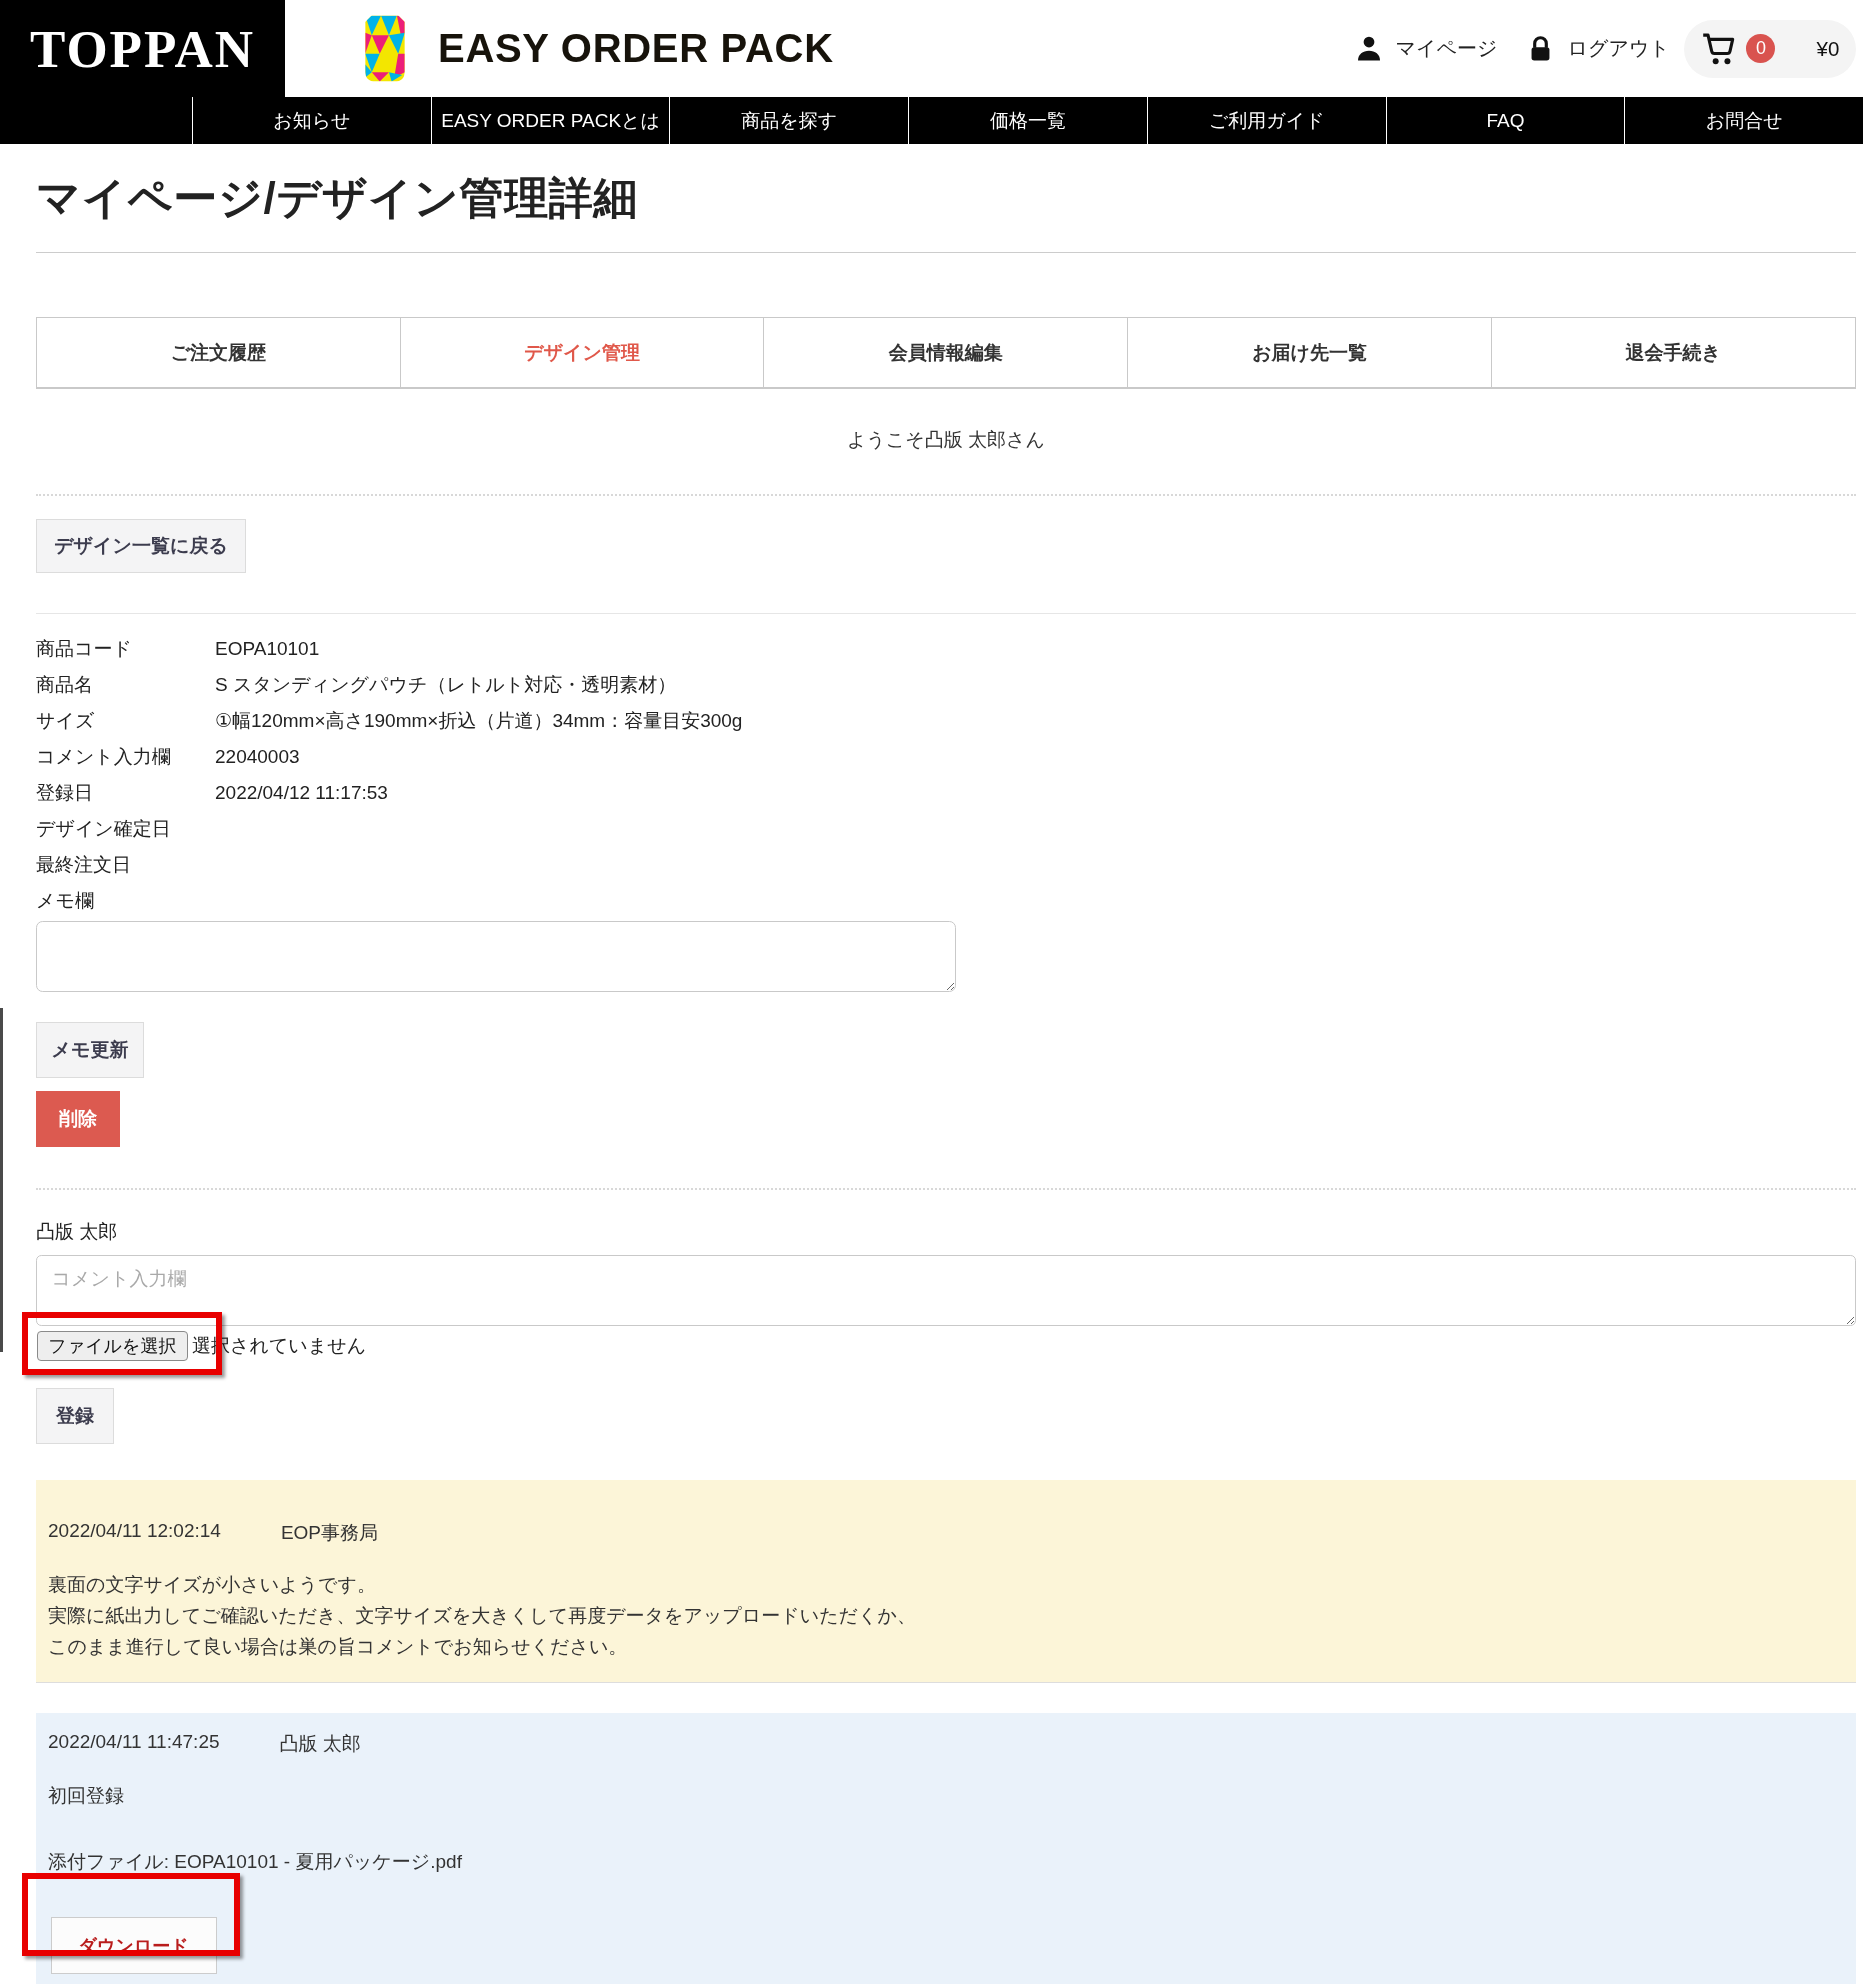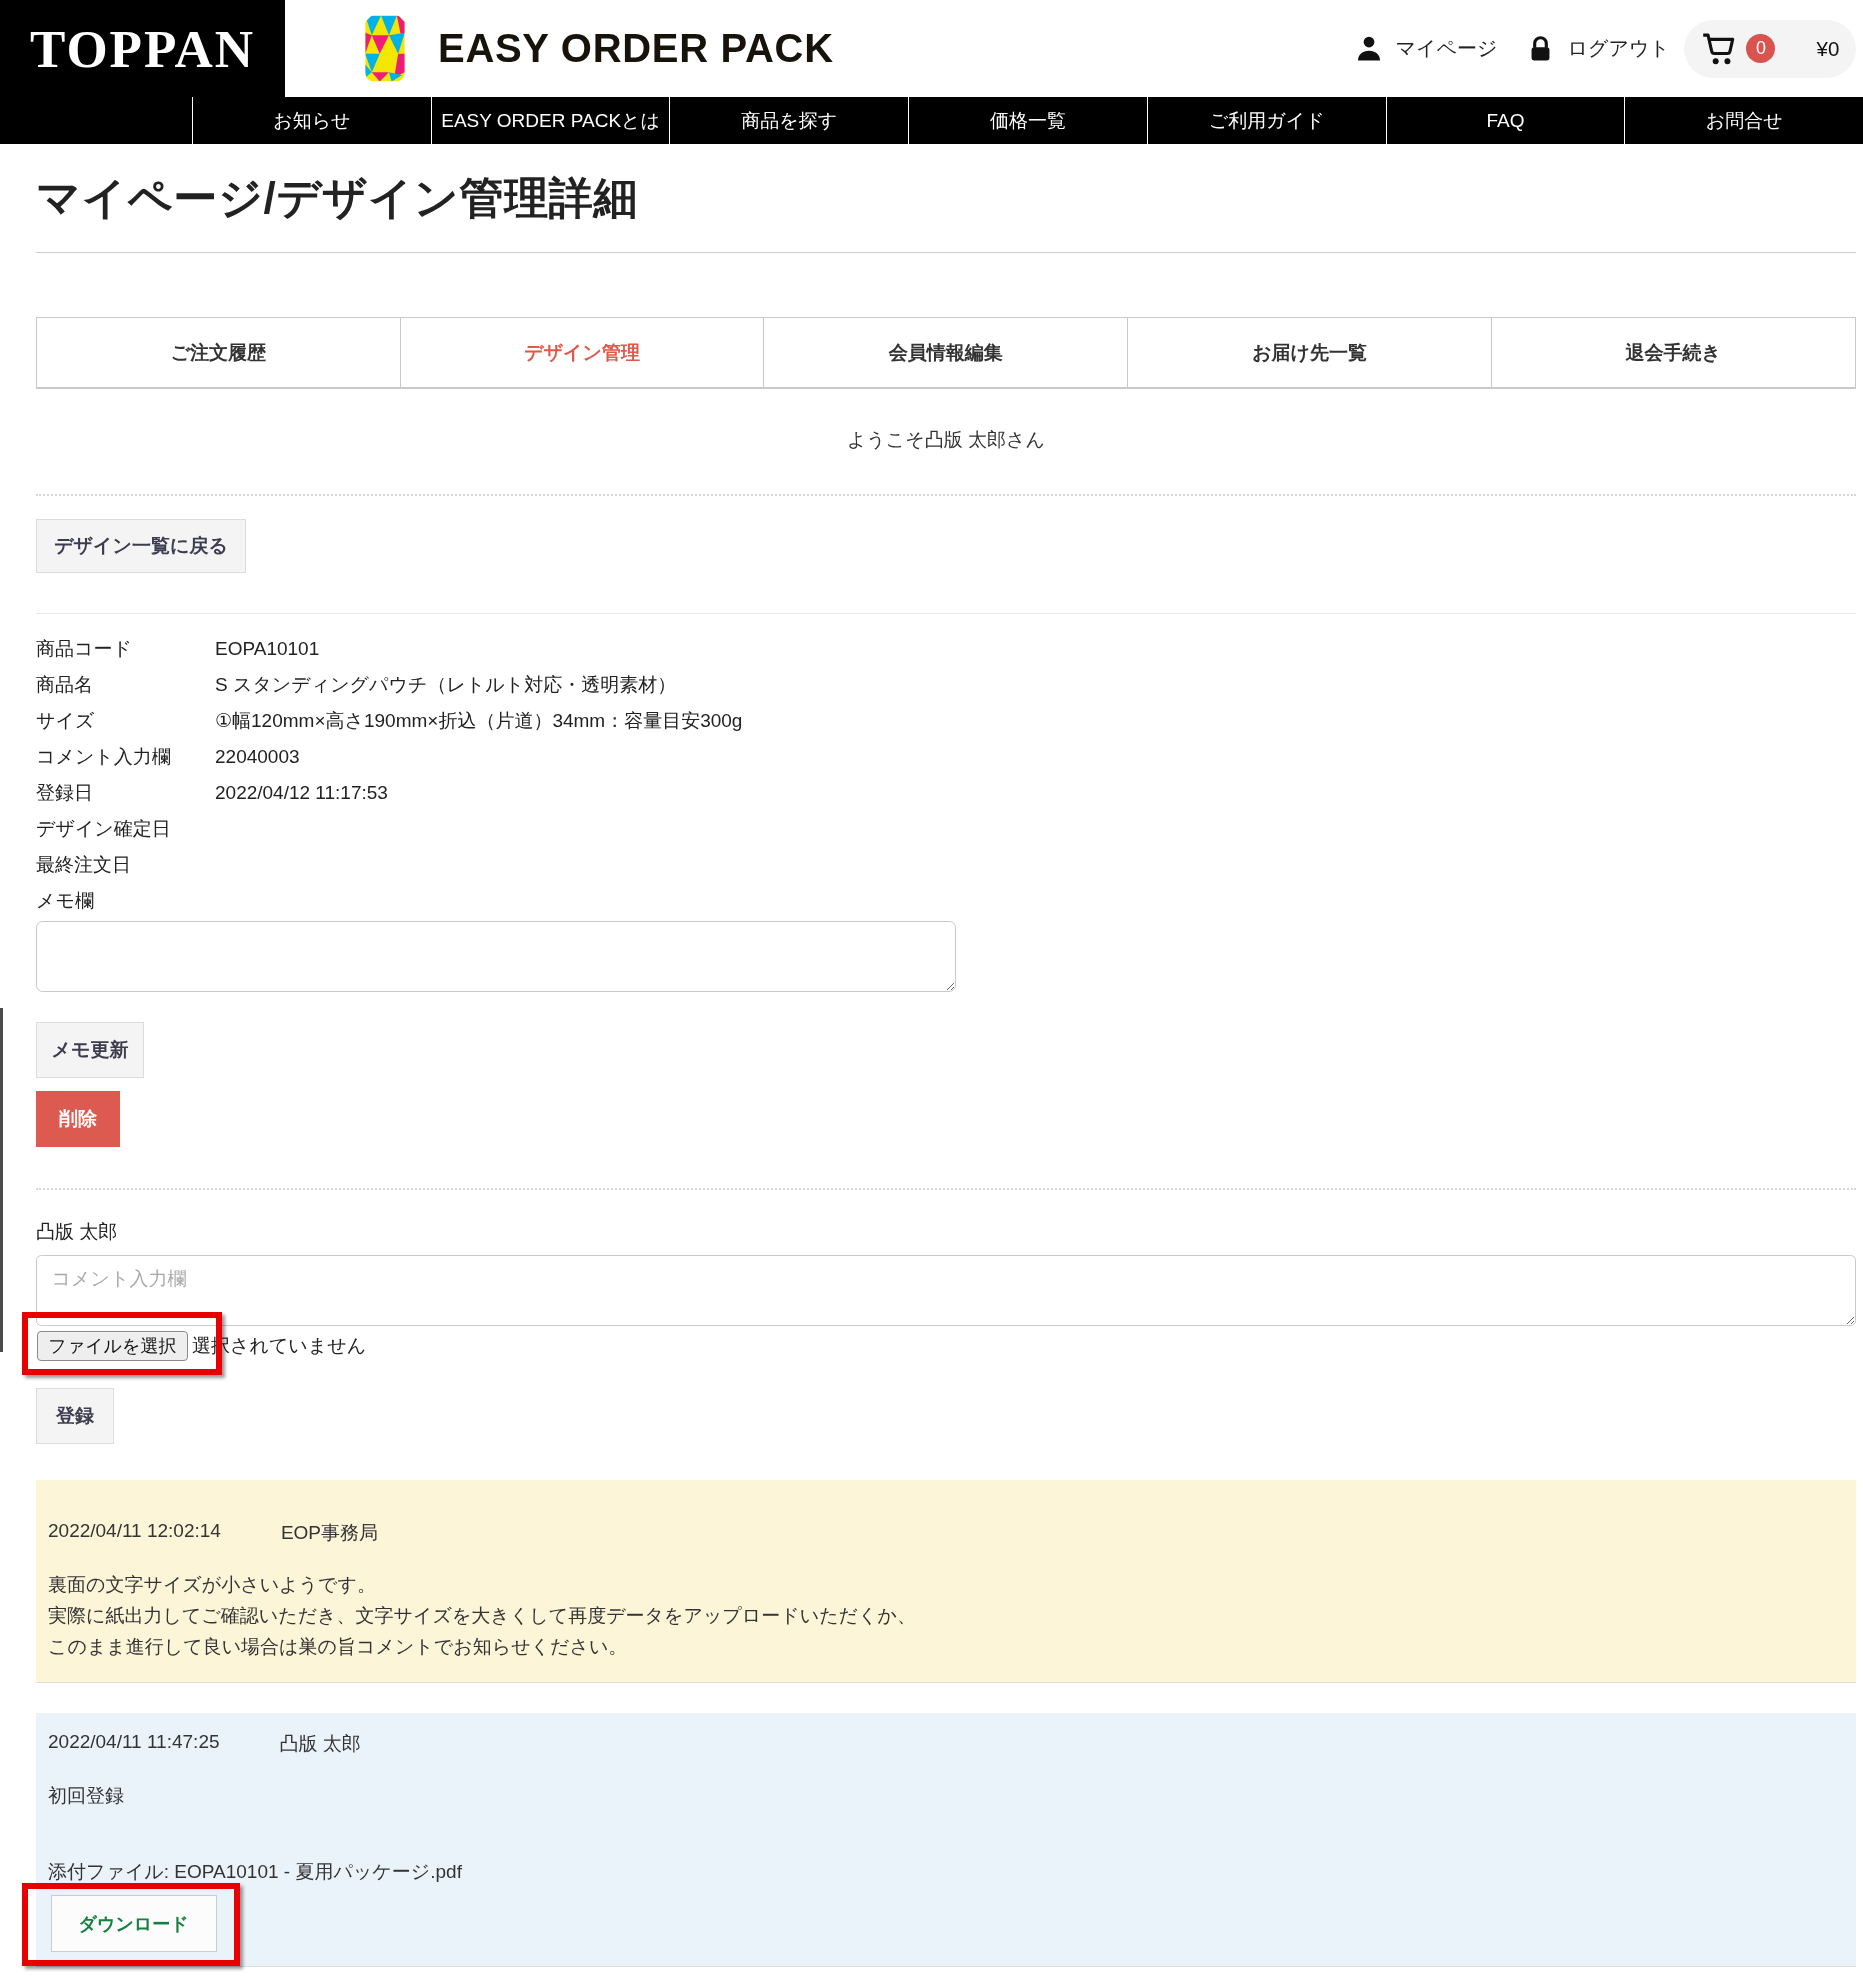--- a/index.html
+++ b/index.html
@@ -62,23 +62,23 @@
   .red-box{border:6px solid #e80000;box-sizing:border-box;box-shadow:2.6px 3.3px 3.3px rgba(0,0,0,0.40);position:absolute;z-index:5;pointer-events:none;}
   .red-box-1{left:-14px;top:-14px;width:200px;height:63px;}
   .register-btn{width:78px;height:56px;}
 
   .card{border-bottom:1.3px solid #ddd;}
   .card-head{display:flex;font-size:19px;color:#333;}
   .card-author{margin-left:60px;}
   .card-body{margin-top:22.5px;line-height:31px;font-size:19px;color:#333;}
   .card-yellow{margin-top:36px;background:#fcf5d8;padding:40px 20px 20px 12px;}
   .card-blue{margin-top:30px;background:#eaf2fa;padding:18.5px 20px 13.2px 12px;}
-  .attach-line{margin-top:48px;font-size:19px;color:#333;}
+  .attach-line{margin-top:38px;font-size:19px;color:#333;}
   .dl-wrap{margin-top:10.6px;position:relative;display:inline-block;margin-left:2.6px;}
-  .download-btn{width:166px;height:57px;background:#fcfcfc;border:1.3px solid #ccc;color:#15803d;font-weight:700;font-size:18px;display:inline-flex;align-items:center;justify-content:center;box-sizing:border-box;cursor:pointer;}
+  .download-btn{width:166px;height:57px;background:#fcfcfc;border:1.3px solid #ccc;color:#b91c1c;font-weight:700;font-size:18px;display:inline-flex;align-items:center;justify-content:center;box-sizing:border-box;cursor:pointer;margin-top:32px;}
   .red-box-2{left:-29px;top:-12px;width:218px;height:83px;}
 
   .left-edge-line{position:absolute;left:0;top:1008px;width:2.6px;height:344px;background:#4a4a4a;}
 </style>
 </head>
 <body>
 
 <div class="page">
 
   <div class="header">

